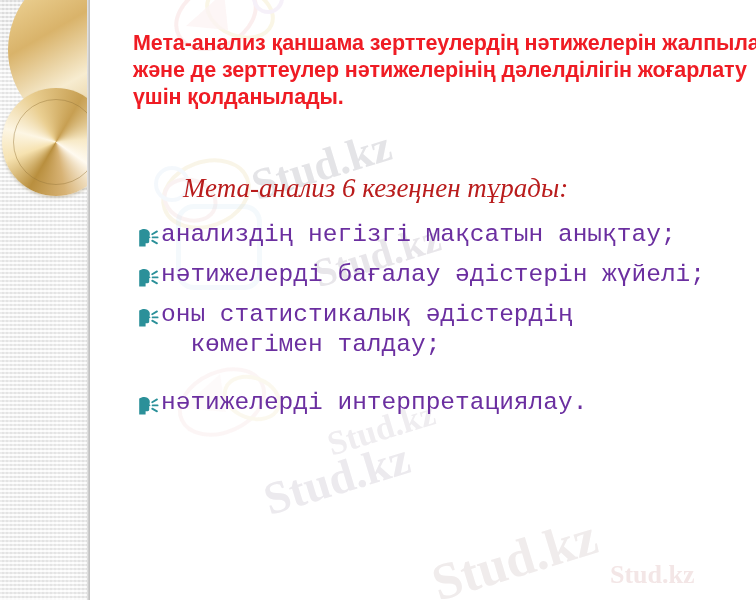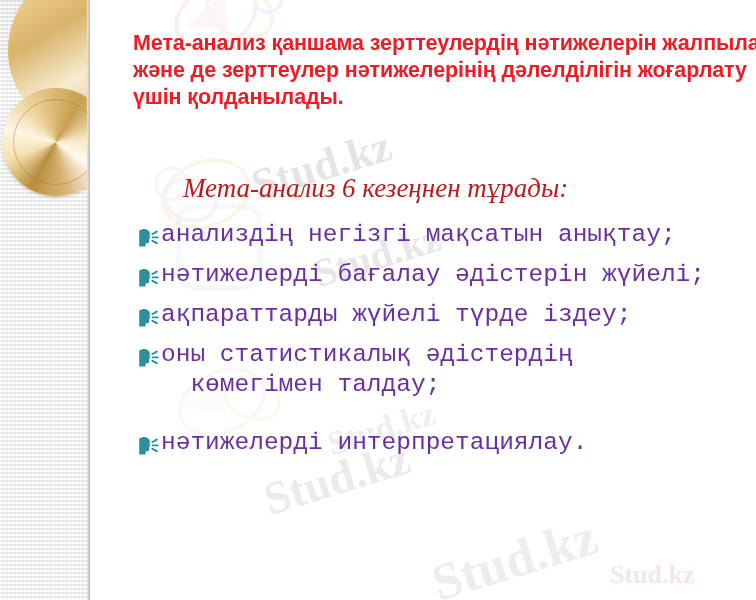--- a/index.html
+++ b/index.html
@@ -234,31 +234,20 @@
         <svg width="24" height="22" viewBox="0 0 24 22" aria-hidden="true">
           <path d="M3.2 3.6 C6.6 1.2 11.8 1.4 13.4 5.0 C14.0 6.4 13.9 8.0 13.4 9.3 L14.6 10.4 L13.2 11.3 L13.2 14.6 C13.2 15.6 12.6 16.2 11.6 16.2 L9.6 16.2 L9.6 19.6 L3.2 19.6 Z" fill="#2b9099"></path>
           <path d="M16.2 7.2 L21.0 4.4" stroke="#2b9099" stroke-width="1.8" stroke-linecap="round"></path>
           <path d="M16.6 10.4 L21.6 10.4" stroke="#2b9099" stroke-width="1.8" stroke-linecap="round"></path>
           <path d="M16.2 13.6 L21.0 16.4" stroke="#2b9099" stroke-width="1.8" stroke-linecap="round"></path>
         </svg>
       </span>
       <span class="bullet-text">нәтижелерді бағалау әдістерін жүйелі;</span>
     </div>
 
-    <div class="bullet-row">
-      <span class="bullet-mark">
-        <svg width="24" height="22" viewBox="0 0 24 22" aria-hidden="true">
-          <path d="M3.2 3.6 C6.6 1.2 11.8 1.4 13.4 5.0 C14.0 6.4 13.9 8.0 13.4 9.3 L14.6 10.4 L13.2 11.3 L13.2 14.6 C13.2 15.6 12.6 16.2 11.6 16.2 L9.6 16.2 L9.6 19.6 L3.2 19.6 Z" fill="#2b9099"></path>
-          <path d="M16.2 7.2 L21.0 4.4" stroke="#2b9099" stroke-width="1.8" stroke-linecap="round"></path>
-          <path d="M16.6 10.4 L21.6 10.4" stroke="#2b9099" stroke-width="1.8" stroke-linecap="round"></path>
-          <path d="M16.2 13.6 L21.0 16.4" stroke="#2b9099" stroke-width="1.8" stroke-linecap="round"></path>
-        </svg>
-      </span>
-      <span class="bullet-text">ақпараттарды жүйелі түрде іздеу;</span>
-    </div>
 
 
     <div class="bullet-row two-line">
       <span class="bullet-mark">
         <svg width="24" height="22" viewBox="0 0 24 22" aria-hidden="true">
           <path d="M3.2 3.6 C6.6 1.2 11.8 1.4 13.4 5.0 C14.0 6.4 13.9 8.0 13.4 9.3 L14.6 10.4 L13.2 11.3 L13.2 14.6 C13.2 15.6 12.6 16.2 11.6 16.2 L9.6 16.2 L9.6 19.6 L3.2 19.6 Z" fill="#2b9099"></path>
           <path d="M16.2 7.2 L21.0 4.4" stroke="#2b9099" stroke-width="1.8" stroke-linecap="round"></path>
           <path d="M16.6 10.4 L21.6 10.4" stroke="#2b9099" stroke-width="1.8" stroke-linecap="round"></path>
           <path d="M16.2 13.6 L21.0 16.4" stroke="#2b9099" stroke-width="1.8" stroke-linecap="round"></path>
         </svg>

